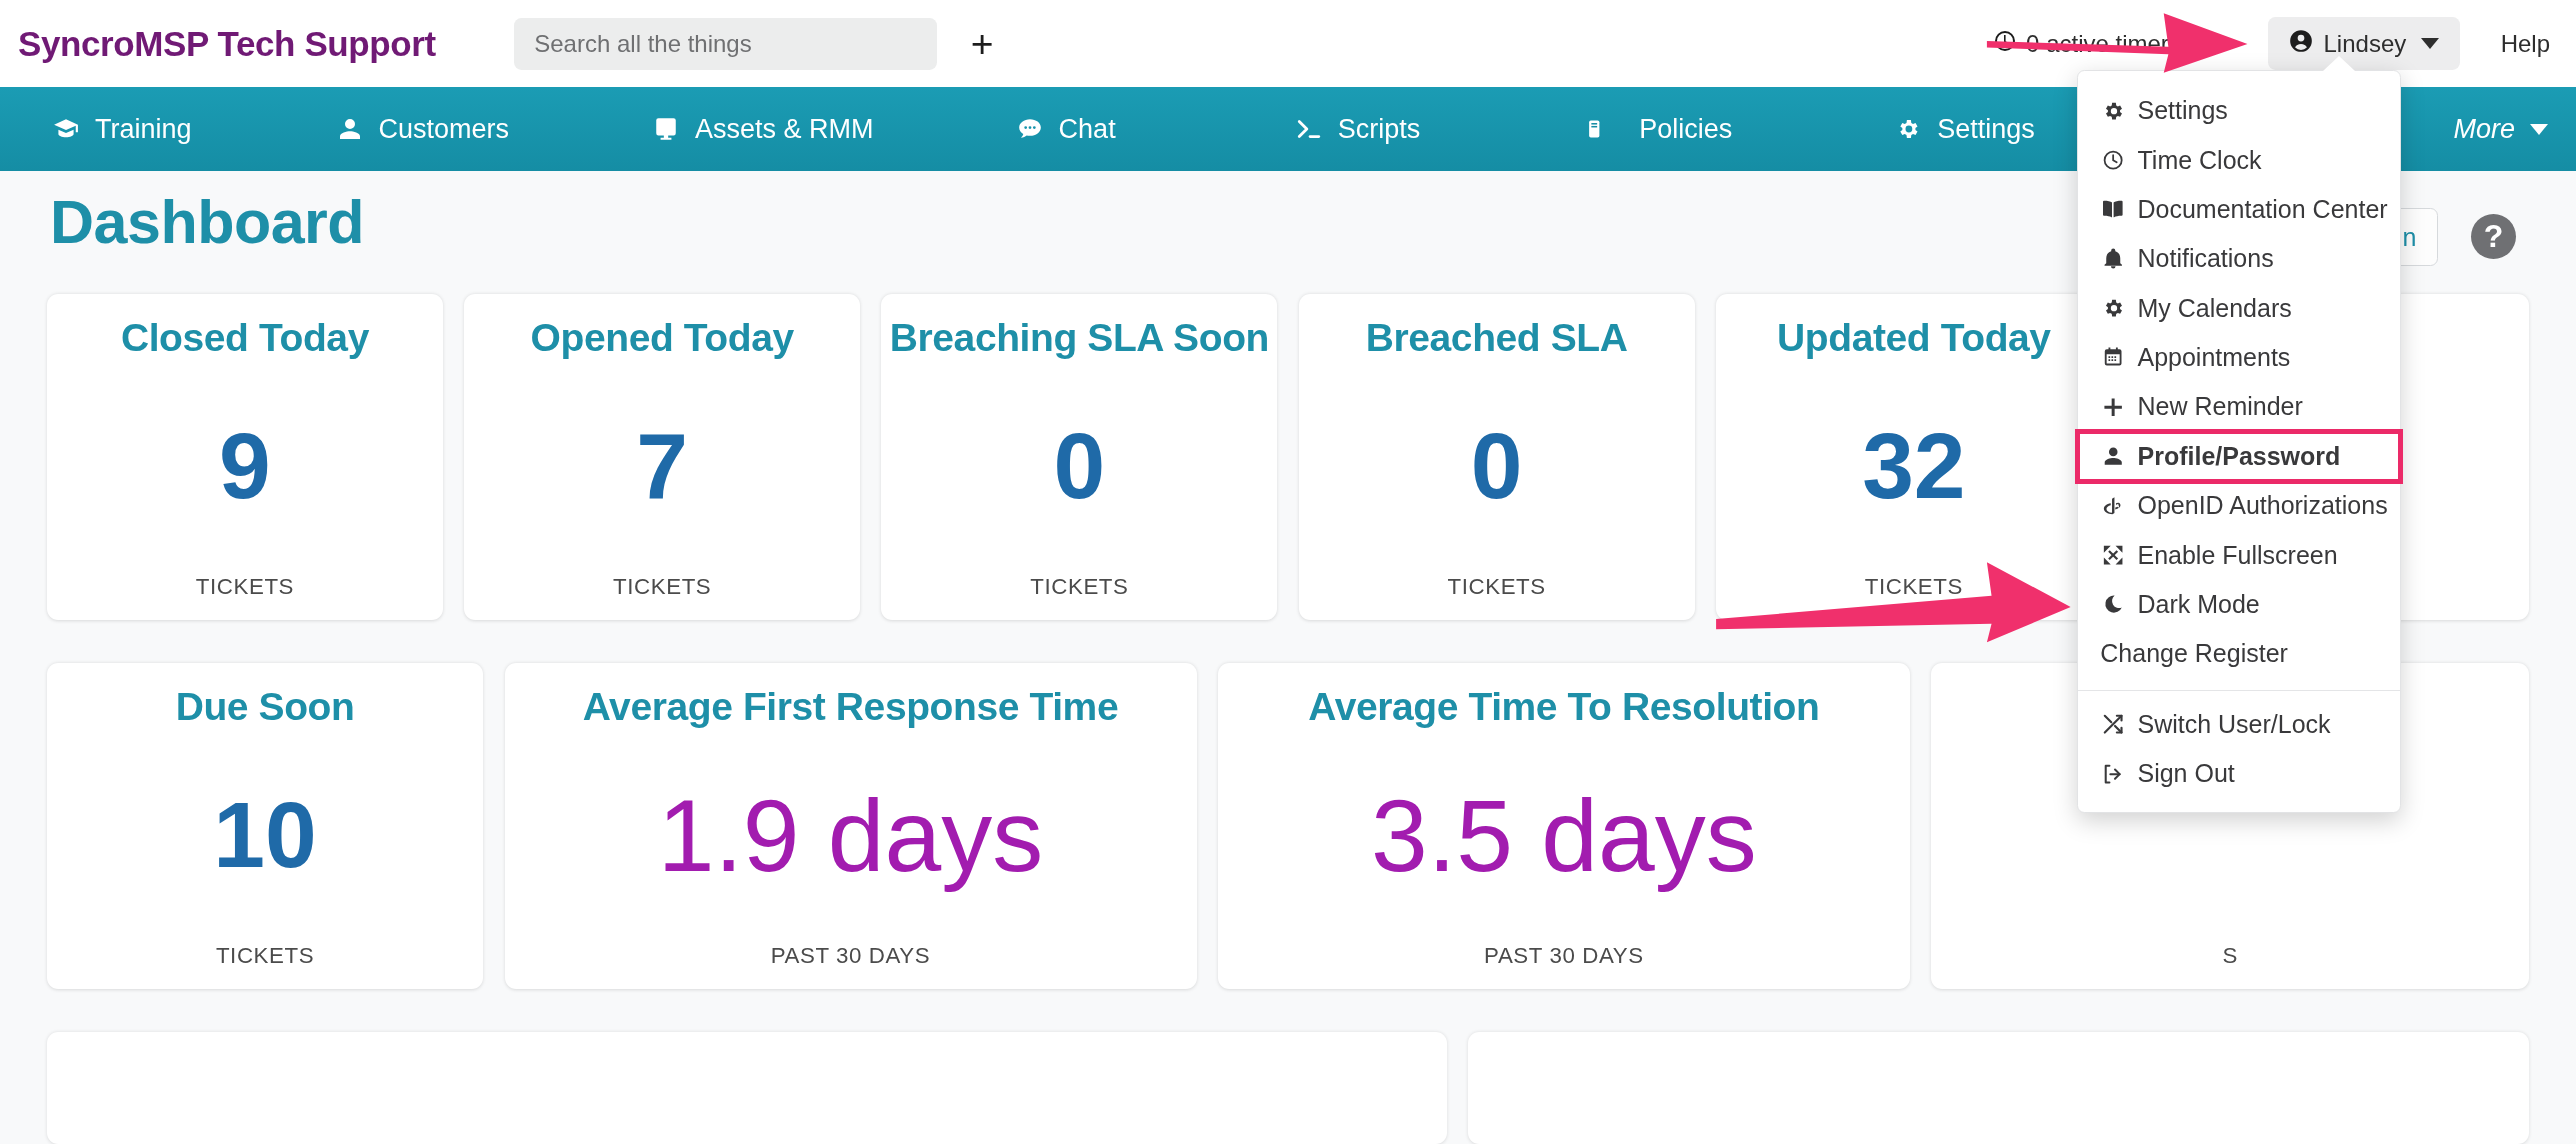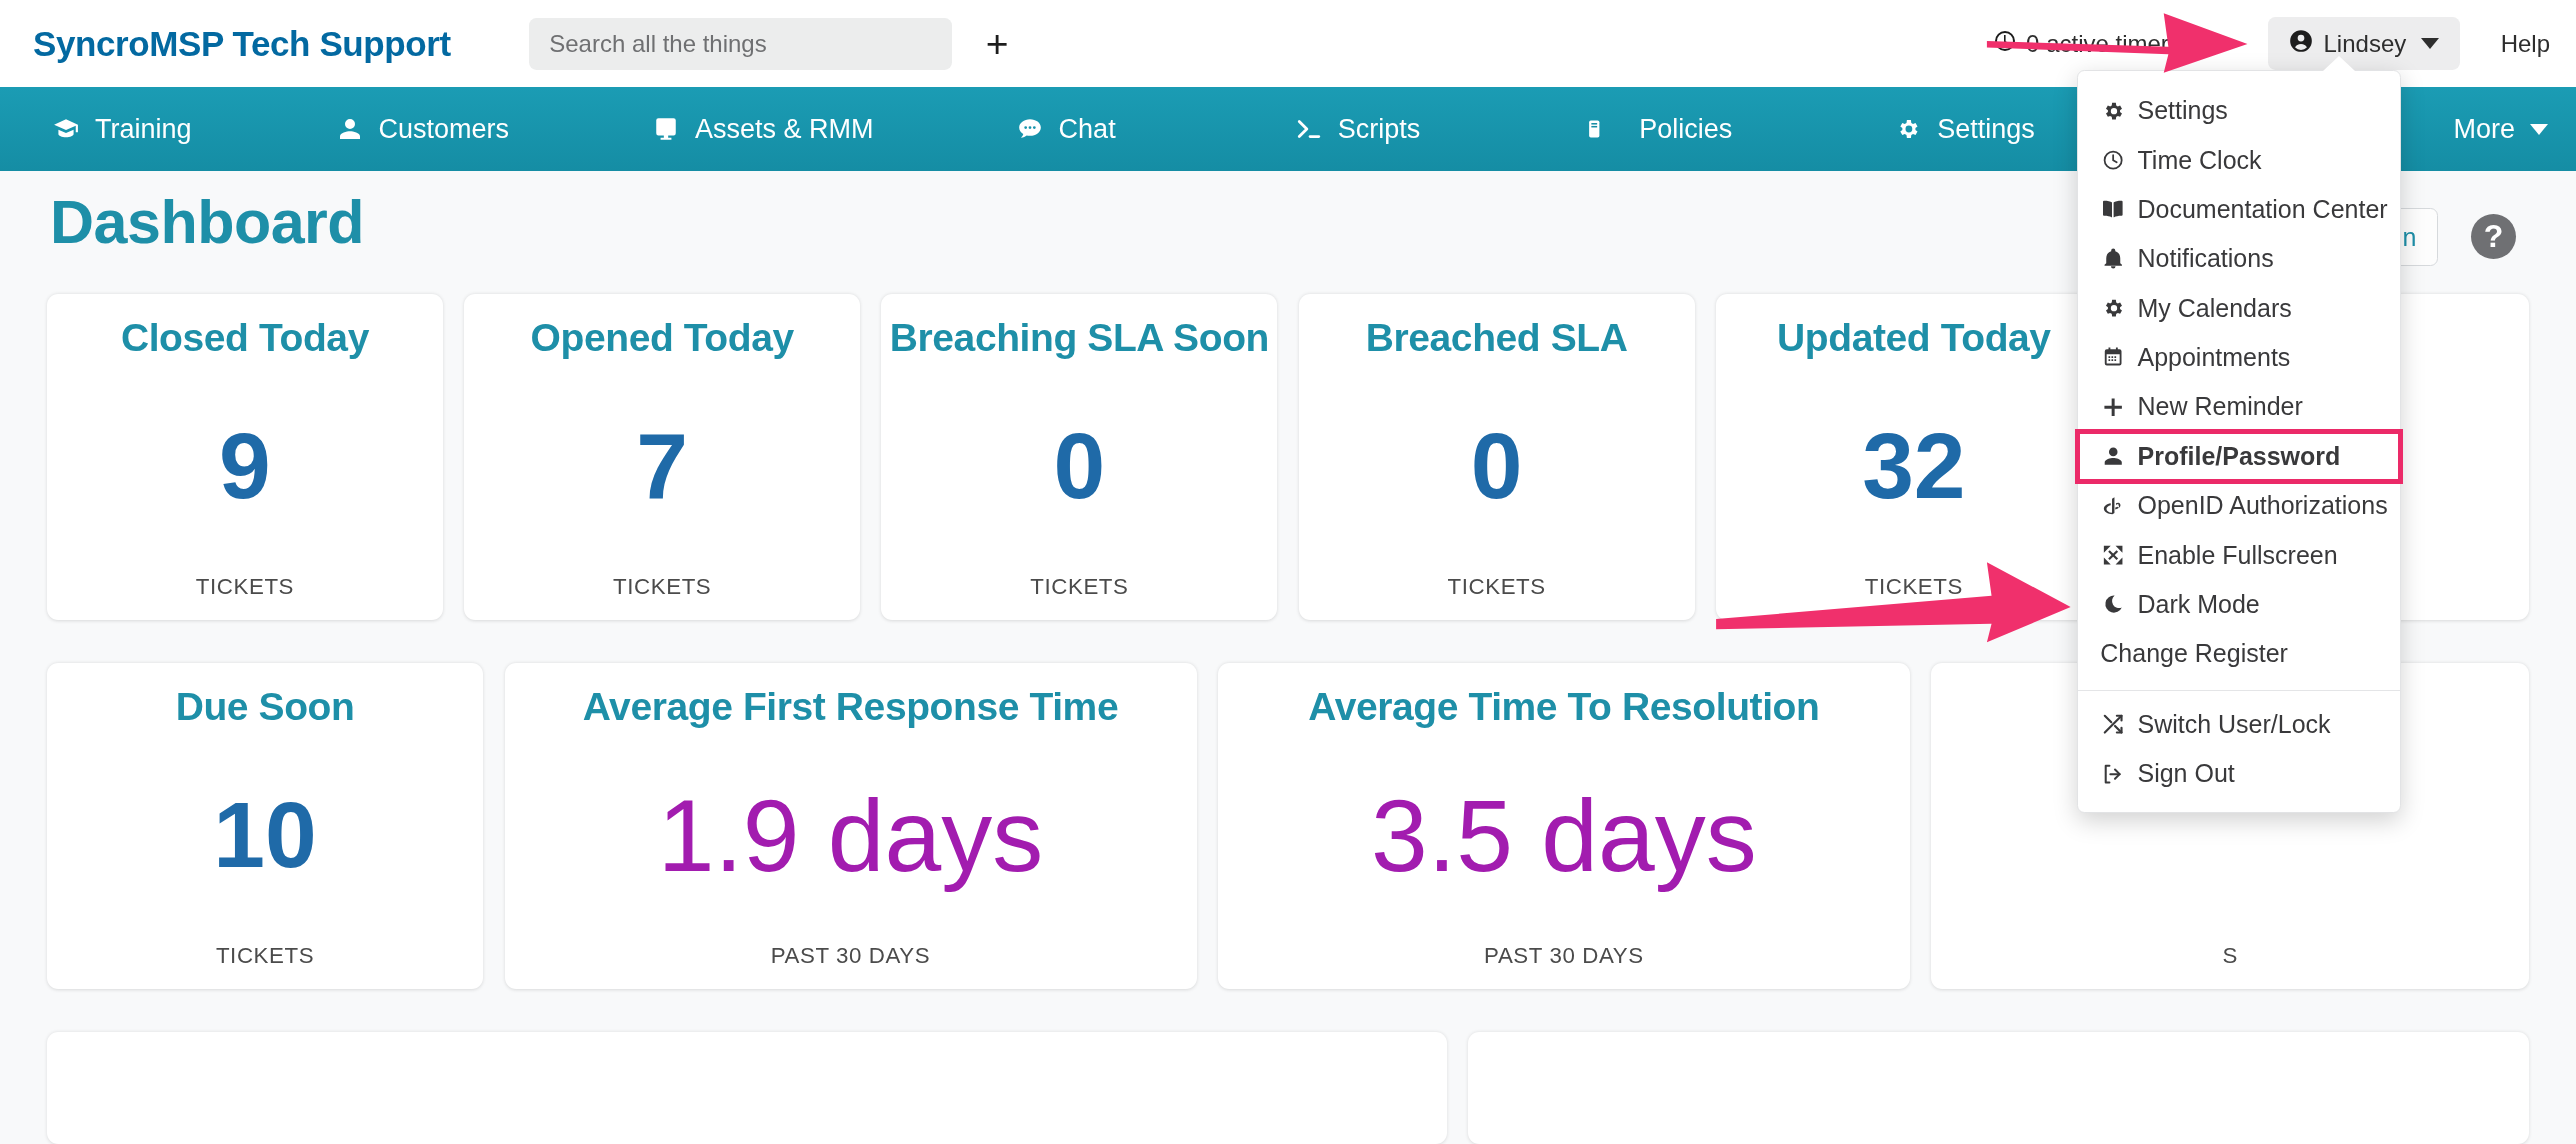--- a/index.html
+++ b/index.html
@@ -12,24 +12,24 @@
 
   
   #topbar {
     position: absolute; top: 0; left: 0;
     width: 2576px; height: 87px;
     background: #ffffff;
     display: flex; align-items: center;
     z-index: 30;
   }
   #app-title {
-    margin-left: 33px;
+    margin-left: 18px;
     font-size: 35px;
     font-weight: bold;
-    color: #0369a1;
+    color: #701a75;
     letter-spacing: -0.4px;
     white-space: nowrap;
   }
   #search-wrap {
     margin-left: 78px;
     width: 423px; height: 52px;
     background: #eceded;
     border-radius: 7.4px;
     display: flex; align-items: center;
   }
@@ -102,20 +102,21 @@
   }
   .nav-item .nav-ico {
     display: inline-flex; align-items: center; justify-content: center;
     width: 32px; height: 28px;
   }
   .nav-ico svg { display: block; }
   #nav-more {
     margin-left: auto;
     margin-right: 28px;
     gap: 9.3px;
+    font-style: italic;
   }
 
   
   #page {
     position: absolute; top: 154px; left: 0;
     width: 2576px; height: 990px;
     background: #f8f9fa;
     overflow: hidden;
   }
   #page-head {

